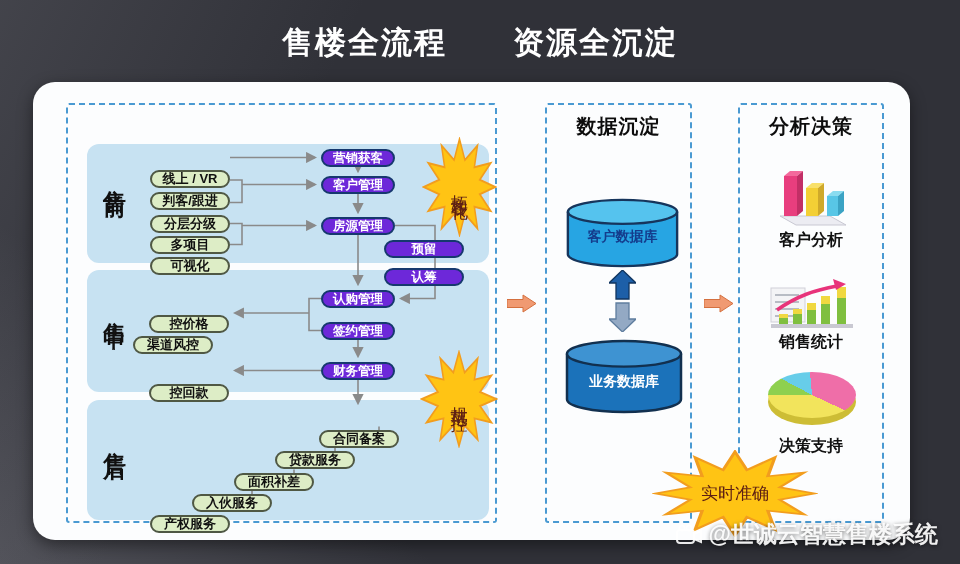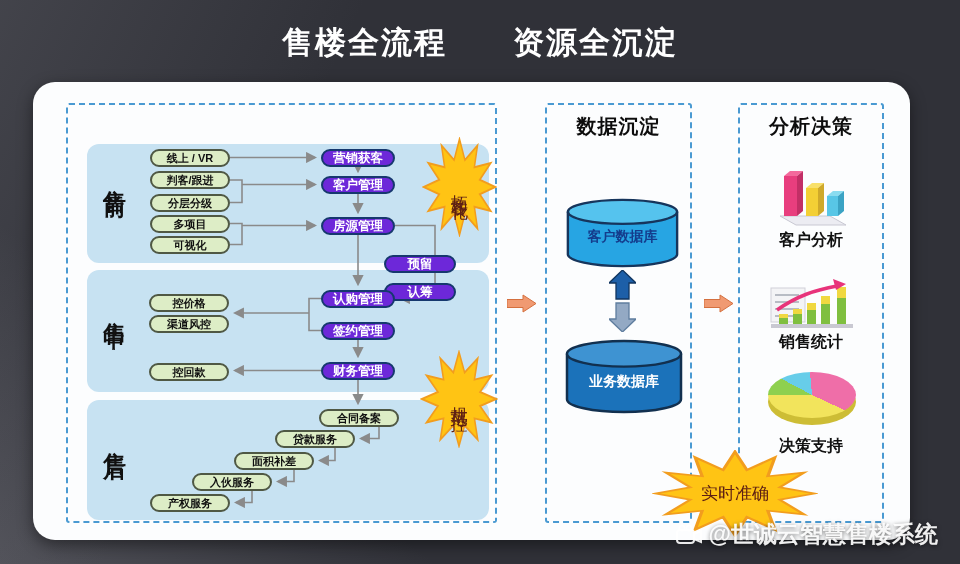--- a/index.html
+++ b/index.html
@@ -38,23 +38,23 @@
   .stage-aftersale{top:295px;height:120px;}
   .stage-label{
     position:absolute;left:32px;writing-mode:vertical-rl;text-orientation:upright;
     font-size:23px;font-weight:bold;color:#101010;letter-spacing:5px;
   }
   .connectors{position:absolute;left:0;top:0;width:431px;height:420px;pointer-events:none;}
   .box-green,.box-blue{
     position:absolute;display:flex;align-items:center;justify-content:center;
     box-sizing:border-box;font-weight:bold;border-radius:9px;white-space:nowrap;
   }
-  .box-green{width:80px;height:18px;background:#ddedc6;border:2px solid #4f5844;color:#101010;font-size:11px;}
+  .box-green{width:80px;height:18px;background:#ddedc6;border:2px solid #4f5844;color:#101010;font-size:13px;margin-top:21px;}
   .box-blue{width:74px;height:18px;background:#6d28d9;border:2px solid #16386e;color:#ffffff;font-size:12.5px;}
-  .box-blue.wide{width:72px;margin-top:15px;}
+  .box-blue.wide{width:80px;}
   .star{position:absolute;z-index:5;}
   .star svg{position:absolute;left:0;top:0;width:100%;height:100%;}
   .star-text{
     position:absolute;inset:0;display:flex;align-items:center;justify-content:center;
     font-weight:normal;color:#5e2014;font-size:17px;
   }
   .star-text.vert{writing-mode:vertical-rl;text-orientation:upright;letter-spacing:3px;}
   .cyl{position:absolute;}
   .cyl svg{position:absolute;left:0;top:0;width:100%;height:100%;}
   .cyl-label{position:absolute;left:0;width:100%;text-align:center;font-weight:bold;font-size:14px;}
@@ -130,21 +130,21 @@
     <div class="box-green" style="left:82px;top:110px;">多项目</div>
     <div class="box-green" style="left:82px;top:131px;">可视化</div>
 
     <div class="box-blue" style="left:253px;top:44px;">营销获客</div>
     <div class="box-blue" style="left:253px;top:71px;">客户管理</div>
     <div class="box-blue" style="left:253px;top:112px;">房源管理</div>
     <div class="box-blue wide" style="left:316px;top:135px;">预留</div>
     <div class="box-blue wide" style="left:316px;top:163px;">认筹</div>
 
     <div class="box-green" style="left:81px;top:189px;">控价格</div>
-    <div class="box-green" style="left:81px;top:210px;">渠道风控</div>
+    <div class="box-green" style="left:65px;top:210px;">渠道风控</div>
     <div class="box-green" style="left:81px;top:258px;">控回款</div>
     <div class="box-blue" style="left:253px;top:185px;">认购管理</div>
     <div class="box-blue" style="left:253px;top:217px;">签约管理</div>
     <div class="box-blue" style="left:253px;top:257px;">财务管理</div>
 
     <div class="box-green" style="left:251px;top:304px;">合同备案</div>
     <div class="box-green" style="left:207px;top:325px;">贷款服务</div>
     <div class="box-green" style="left:166px;top:347px;">面积补差</div>
     <div class="box-green" style="left:124px;top:368px;">入伙服务</div>
     <div class="box-green" style="left:82px;top:389px;">产权服务</div>

